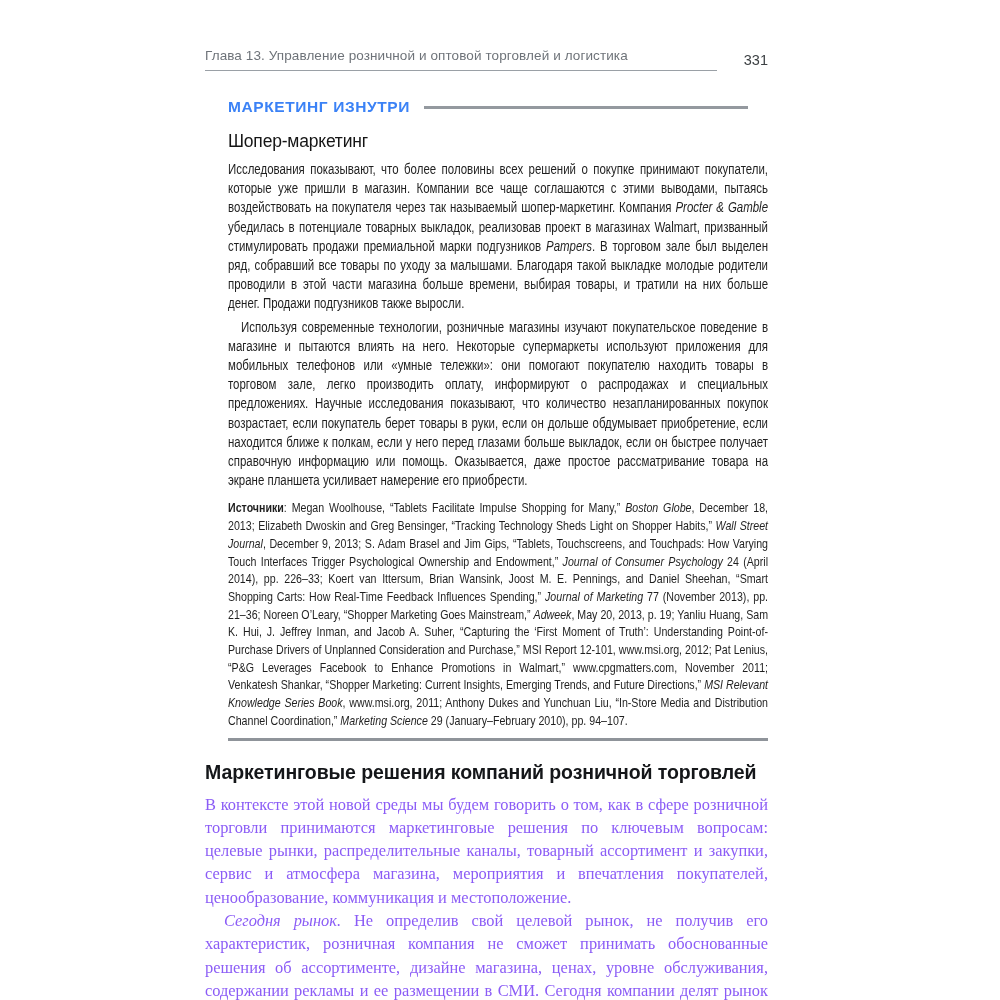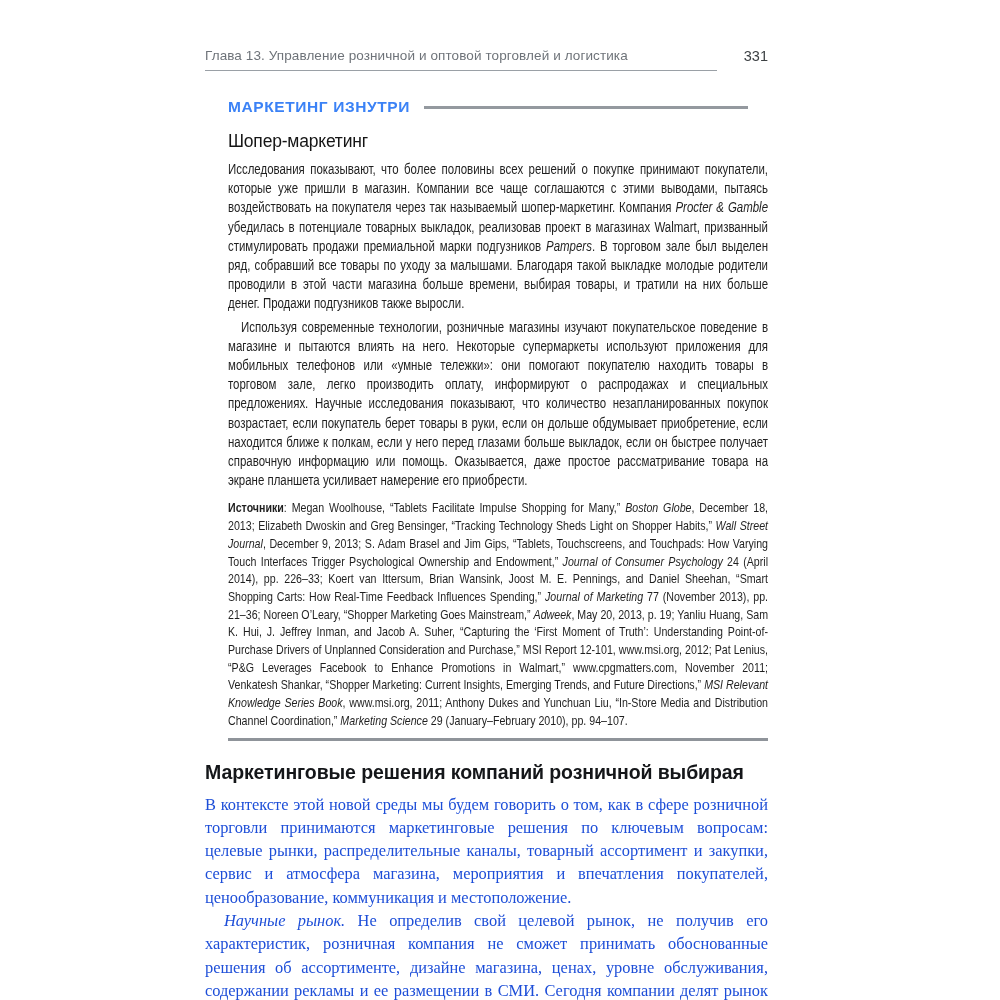--- a/index.html
+++ b/index.html
@@ -12,21 +12,21 @@
   }
   .page {
     position: absolute;
     left: 205px; top: 48px;
     width: 563px;
   }
 
   
   .running-head {
     display: flex;
-    align-items: flex-start;
+    align-items: center;
   }
   .rh-left {
     flex: 1;
     font-size: 13.5px;
     color: #6e7379;
     padding-bottom: 7px;
     border-bottom: 1px solid #9aa0a6;
     letter-spacing: 0.1px;
   }
   .rh-page {
@@ -98,21 +98,21 @@
     margin-top: 20px;
     font-size: 19.5px;
     font-weight: bold;
     color: #141619;
     letter-spacing: -0.1px;
   }
   .body-para {
     font-family: "Liberation Serif", serif;
     font-size: 16.4px;
     line-height: 23.3px;
-    color: #1d4ed8;
+    color: #8b5cf6;
     text-align: justify;
   }
   .body-para.first { margin-top: 9px; }
   .body-para.follow { text-indent: 19px; }
   i { font-style: italic; }
 </style>
 </head>
 <body>
 
 <div class="page">
@@ -129,17 +129,17 @@
     </div>
     <h3 class="box-title">Шопер-маркетинг</h3>
     <div class="box-condensed">
       <p class="box-para">Исследования показывают, что более половины всех решений о покупке принимают покупатели, которые уже пришли в магазин. Компании все чаще соглашаются с этими выводами, пытаясь воздействовать на покупателя через так называемый шопер-маркетинг. Компания <i>Procter &amp; Gamble</i> убедилась в потенциале товарных выкладок, реализовав проект в магазинах Walmart, призванный стимулировать продажи премиальной марки подгузников <i>Pampers</i>. В торговом зале был выделен ряд, собравший все товары по уходу за малышами. Благодаря такой выкладке молодые родители проводили в этой части магазина больше времени, выбирая товары, и тратили на них больше денег. Продажи подгузников также выросли.</p>
       <p class="box-para follow">Используя современные технологии, розничные магазины изучают покупательское поведение в магазине и пытаются влиять на него. Некоторые супермаркеты используют приложения для мобильных телефонов или «умные тележки»: они помогают покупателю находить товары в торговом зале, легко производить оплату, информируют о распродажах и специальных предложениях. Научные исследования показывают, что количество незапланированных покупок возрастает, если покупатель берет товары в руки, если он дольше обдумывает приобретение, если находится ближе к полкам, если у него перед глазами больше выкладок, если он быстрее получает справочную информацию или помощь. Оказывается, даже простое рассматривание товара на экране планшета усиливает намерение его приобрести.</p>
       <p class="box-sources"><b>Источники</b><span>: Megan Woolhouse, “Tablets Facilitate Impulse Shopping for Many,” <i>Boston Globe</i>, December 18, 2013; Elizabeth Dwoskin and Greg Bensinger, “Tracking Technology Sheds Light on Shopper Habits,” <i>Wall Street Journal</i>, December 9, 2013; S. Adam Brasel and Jim Gips, “Tablets, Touchscreens, and Touchpads: How Varying Touch Interfaces Trigger Psychological Ownership and Endowment,” <i>Journal of Consumer Psychology</i> 24 (April 2014), pp. 226–33; Koert van Ittersum, Brian Wansink, Joost M. E. Pennings, and Daniel Sheehan, “Smart Shopping Carts: How Real-Time Feedback Influences Spending,” <i>Journal of Marketing</i> 77 (November 2013), pp. 21–36; Noreen O’Leary, “Shopper Marketing Goes Mainstream,” <i>Adweek</i>, May 20, 2013, p. 19; Yanliu Huang, Sam K. Hui, J. Jeffrey Inman, and Jacob A. Suher, “Capturing the ‘First Moment of Truth’: Understanding Point-of-Purchase Drivers of Unplanned Consideration and Purchase,” MSI Report 12-101, www.msi.org, 2012; Pat Lenius, “P&amp;G Leverages Facebook to Enhance Promotions in Walmart,” www.cpgmatters.com, November 2011; Venkatesh Shankar, “Shopper Marketing: Current Insights, Emerging Trends, and Future Directions,” <i>MSI Relevant Knowledge Series Book</i>, www.msi.org, 2011; Anthony Dukes and Yunchuan Liu, “In-Store Media and Distribution Channel Coordination,” <i>Marketing Science</i> 29 (January–February 2010), pp. 94–107.</span></p>
     </div>
     <div class="box-end-rule"></div>
   </section>
 
-  <h2 class="section-heading">Маркетинговые решения компаний розничной выбирая</h2>
+  <h2 class="section-heading">Маркетинговые решения компаний розничной торговлей</h2>
   <p class="body-para first">В контексте этой новой среды мы будем говорить о том, как в сфере розничной торговли принимаются маркетинговые решения по ключевым вопросам: целевые рынки, распределительные каналы, товарный ассортимент и закупки, сервис и атмосфера магазина, мероприятия и впечатления покупателей, ценообразование, коммуникация и местоположение.</p>
-  <p class="body-para follow"><i>Научные рынок.</i> Не определив свой целевой рынок, не получив его характеристик, розничная компания не сможет принимать обоснованные решения об ассортименте, дизайне магазина, ценах, уровне обслуживания, содержании рекламы и ее размещении в СМИ. Сегодня компании делят рынок на более мелкие сегменты, открывают новые линии и сети магазинов для</p>
+  <p class="body-para follow"><i>Сегодня рынок.</i> Не определив свой целевой рынок, не получив его характеристик, розничная компания не сможет принимать обоснованные решения об ассортименте, дизайне магазина, ценах, уровне обслуживания, содержании рекламы и ее размещении в СМИ. Сегодня компании делят рынок на более мелкие сегменты, открывают новые линии и сети магазинов для</p>
 
 </div>
 
 </body></html>

